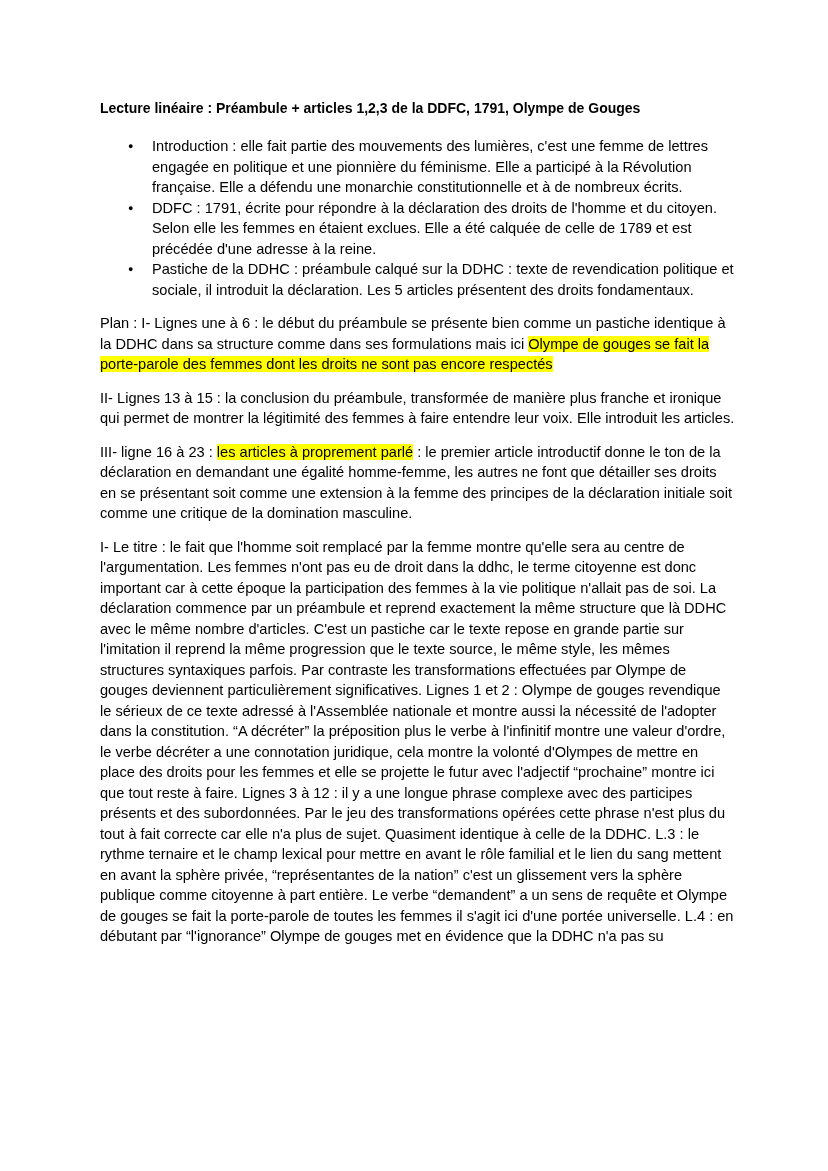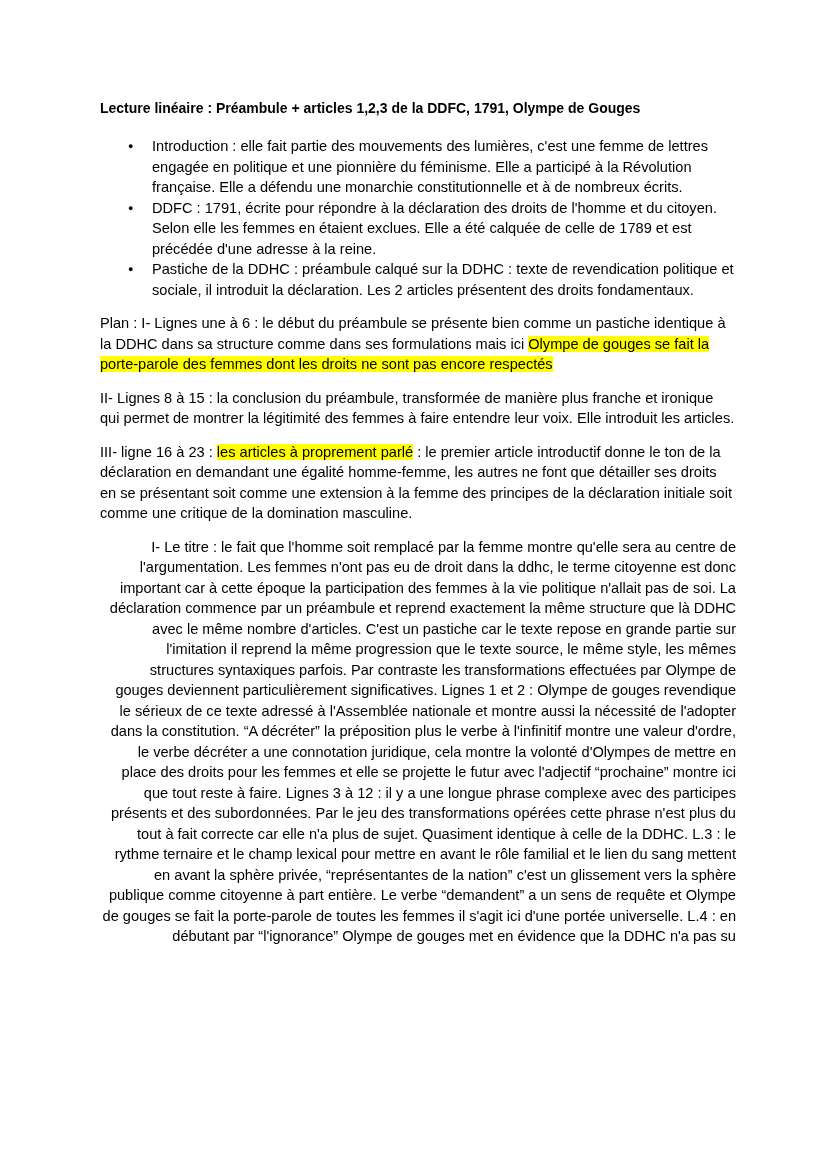--- a/index.html
+++ b/index.html
@@ -42,21 +42,20 @@
     left: 2px;
     top: 0;
     font-size: 9px;
     line-height: 20.5px;
   }
   .doc-paragraph {
     margin: 0 0 13px 0;
   }
   .doc-paragraph:last-child {
     margin-bottom: 8px;
-    text-align: right;
   }
   .highlight {
     background: #ffff00;
   }
 </style>
 </head>
 <body>
 
 <div class="page" style="background: rgb(255, 255, 255); color: rgb(0, 0, 0);">
 
@@ -66,26 +65,26 @@
     <li class="bullet-item">
       <span class="bullet-dot">●</span>
       <span class="bullet-text">Introduction : elle fait partie des mouvements des lumières, c'est une femme de lettres engagée en politique et une pionnière du féminisme. Elle a participé à la Révolution française. Elle a défendu une monarchie constitutionnelle et à de nombreux écrits.</span>
     </li>
     <li class="bullet-item">
       <span class="bullet-dot">●</span>
       <span class="bullet-text">DDFC : 1791, écrite pour répondre à la déclaration des droits de l'homme et du citoyen. Selon elle les femmes en étaient exclues. Elle a été calquée de celle de 1789 et est précédée d'une adresse à la reine.</span>
     </li>
     <li class="bullet-item">
       <span class="bullet-dot">●</span>
-      <span class="bullet-text">Pastiche de la DDHC :  préambule calqué sur la DDHC : texte de revendication politique et sociale, il introduit la déclaration. Les 2 articles présentent des droits fondamentaux.</span>
+      <span class="bullet-text">Pastiche de la DDHC :  préambule calqué sur la DDHC : texte de revendication politique et sociale, il introduit la déclaration. Les 5 articles présentent des droits fondamentaux.</span>
     </li>
   </ul>
 
 
   <p class="doc-paragraph"><span>Plan : I- Lignes une à 6 : le début du préambule se présente bien comme un pastiche identique à la DDHC dans sa structure comme dans ses formulations mais ici </span><span class="highlight" style="background: rgb(255, 255, 0);">Olympe de gouges se fait la porte-parole des femmes dont les droits ne sont pas encore respectés</span></p>
 
-  <p class="doc-paragraph">II- Lignes 8 à 15 : la conclusion du préambule, transformée de manière plus franche et ironique qui permet de montrer la légitimité des femmes à faire entendre leur voix. Elle introduit les articles.</p>
+  <p class="doc-paragraph">II- Lignes 13 à 15 : la conclusion du préambule, transformée de manière plus franche et ironique qui permet de montrer la légitimité des femmes à faire entendre leur voix. Elle introduit les articles.</p>
 
   <p class="doc-paragraph"><span>III- ligne 16 à 23 : </span><span class="highlight" style="background: rgb(255, 255, 0);">les articles à proprement parlé</span><span> : le premier article introductif donne le ton de la déclaration en demandant une égalité homme-femme, les autres ne font que détailler ses droits en se présentant soit comme une extension à la femme des principes de la déclaration initiale soit comme une critique de la domination masculine.</span></p>
 
   <p class="doc-paragraph">I- Le titre : le fait que l'homme soit remplacé par la femme montre qu'elle sera au centre de l'argumentation. Les femmes n'ont pas eu de droit dans la ddhc, le terme citoyenne est donc important car à cette époque la participation des femmes à la vie politique n'allait pas de soi. La déclaration commence par un préambule et reprend exactement la même structure que là DDHC avec le même nombre d'articles. C'est un pastiche car le texte repose en grande partie sur l'imitation il reprend la même progression que le texte source, le même style, les mêmes structures syntaxiques parfois. Par contraste les transformations effectuées par Olympe de gouges deviennent particulièrement significatives. Lignes 1 et 2 : Olympe de gouges revendique le sérieux de ce texte adressé à l'Assemblée nationale et montre aussi la nécessité de l'adopter dans la constitution. “A décréter” la préposition plus le verbe à l'infinitif montre une valeur d'ordre, le verbe décréter a une connotation juridique, cela montre la volonté d'Olympes de mettre en place des droits pour les femmes et elle se projette le futur avec l'adjectif “prochaine” montre ici que tout reste à faire. Lignes 3 à 12 : il y a une longue phrase complexe avec des participes présents et des subordonnées. Par le jeu des transformations opérées cette phrase n'est plus du tout à fait correcte car elle n'a plus de sujet. Quasiment identique à celle de la DDHC. L.3 : le rythme ternaire et le champ lexical pour mettre en avant le rôle familial et le lien du sang mettent en avant la sphère privée, “représentantes de la nation” c'est un glissement vers la sphère publique comme citoyenne à part entière. Le verbe “demandent” a un sens de requête et Olympe de gouges se fait la porte-parole de toutes les femmes il s'agit ici d'une portée universelle. L.4 : en débutant par “l'ignorance” Olympe de gouges met en évidence que la DDHC n'a pas su</p>
 
 </div>
 
 </body></html>

